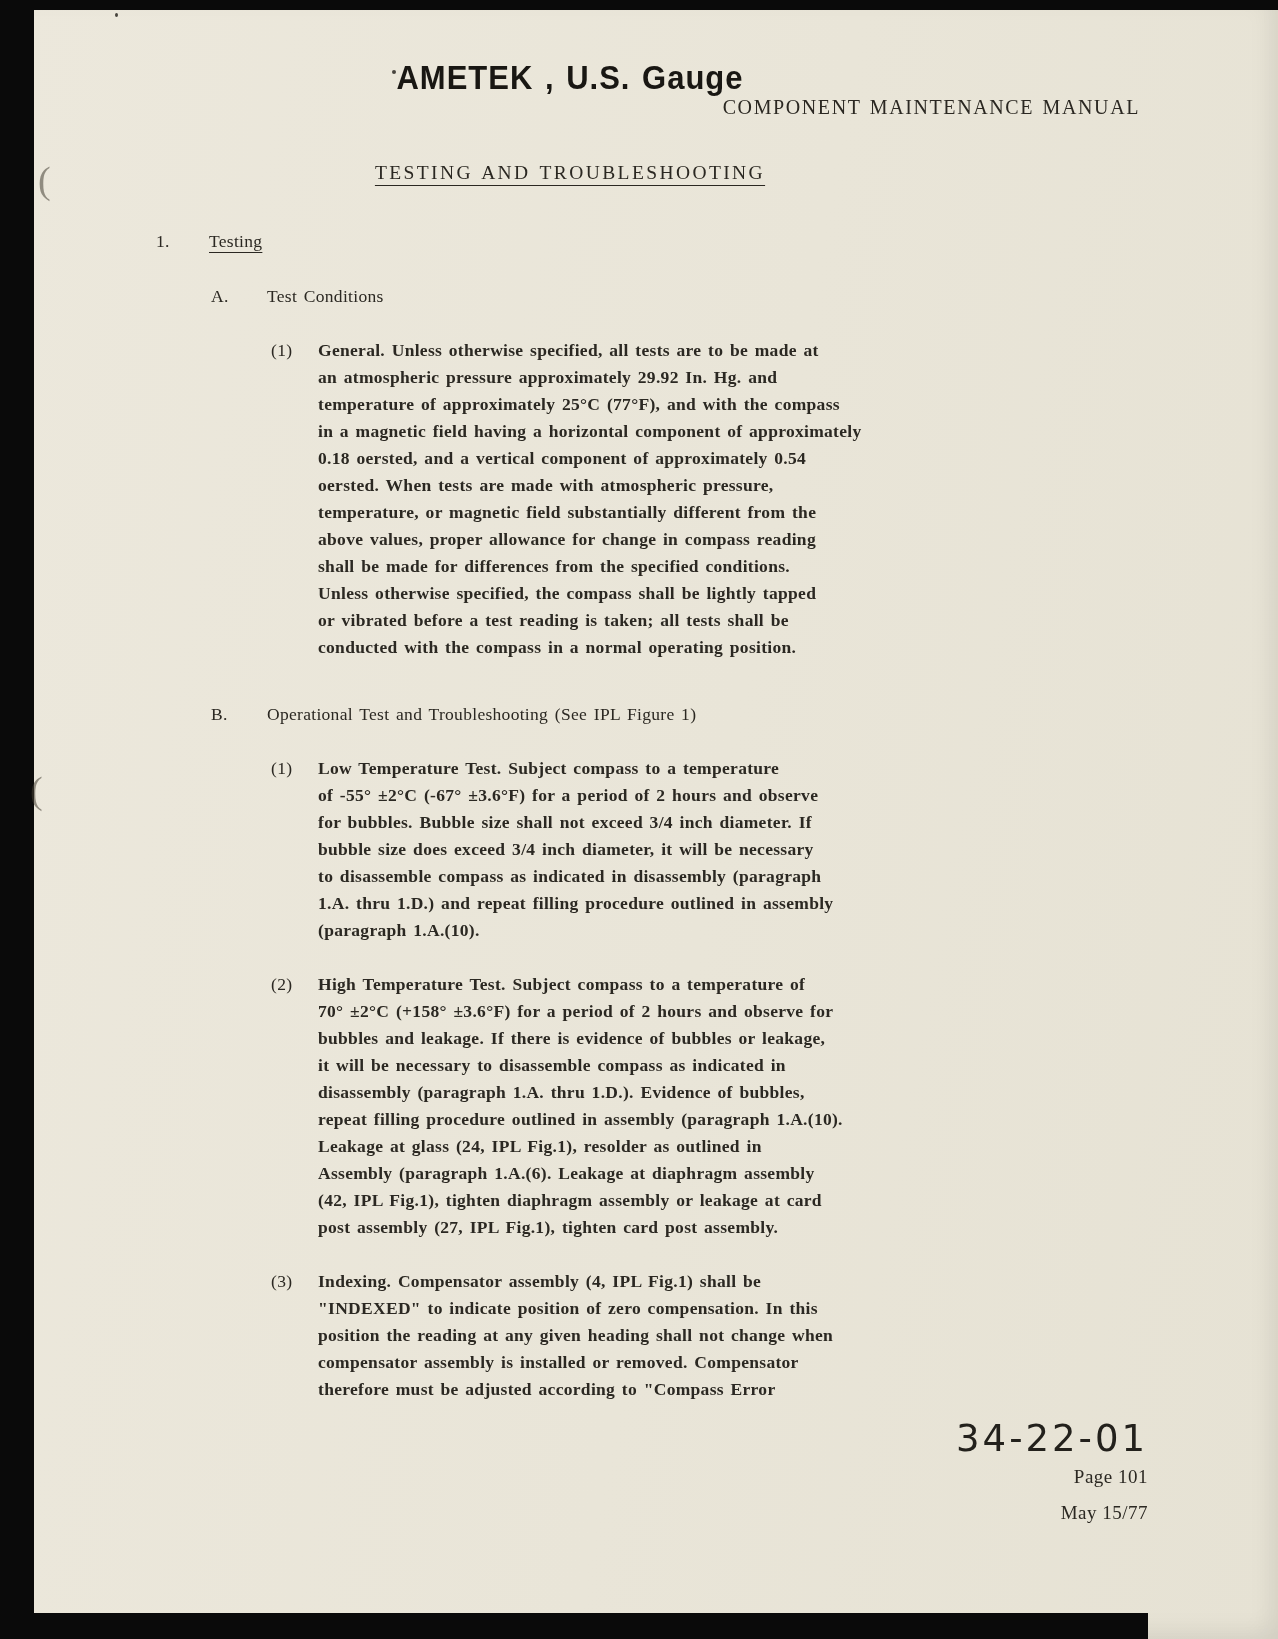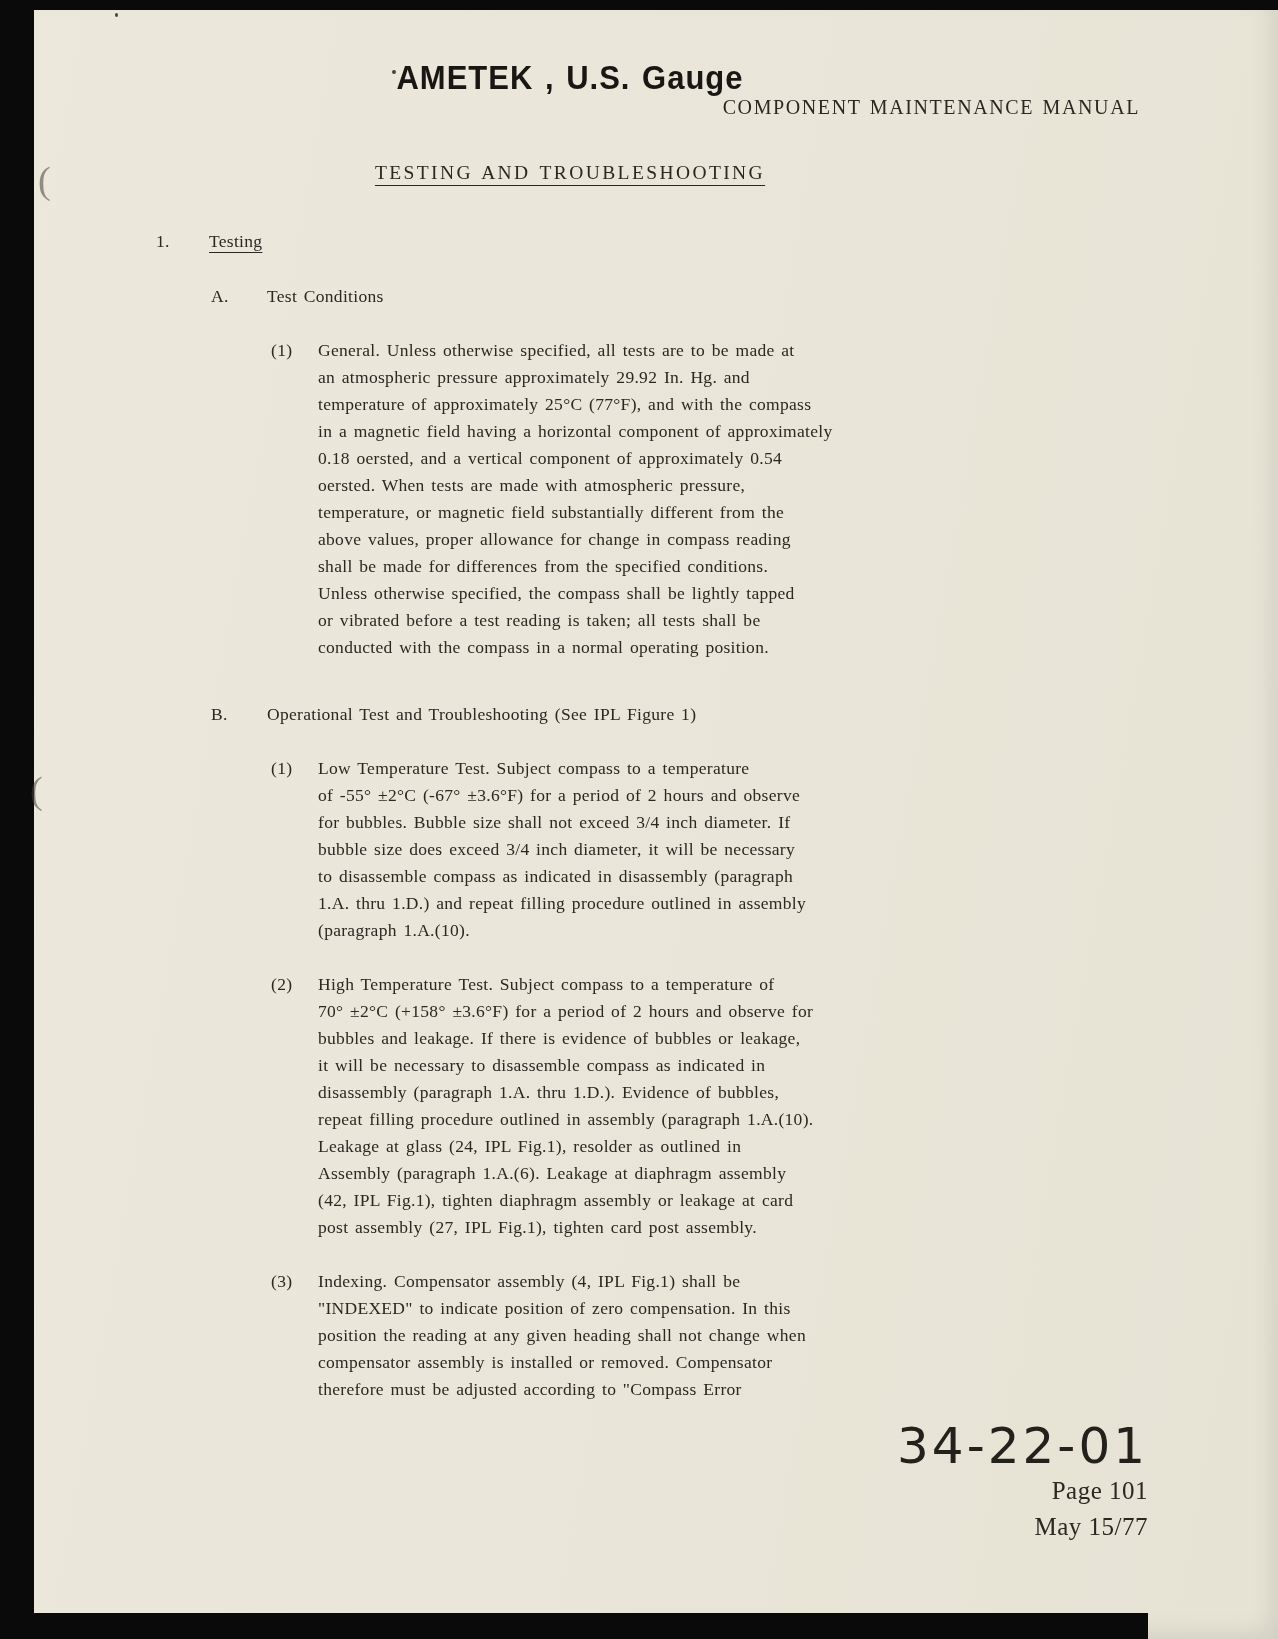--- a/index.html
+++ b/index.html
@@ -85,38 +85,39 @@
 
   .item {
     margin-left: 271px;
     margin-top: 27px;
     display: flex;
   }
   .item .n { width: 47px; flex: 0 0 47px; }
   .para {
     white-space: pre-line;
     max-width: 800px;
+    font-weight: bold;
   }
 
   .footer {
     position: absolute;
     top: 1420px;
     right: 130px;
     text-align: right;
   }
   .doc-number {
     font-family: "DejaVu Sans", sans-serif;
     font-weight: 400;
-    font-size: 50px;
+    font-size: 37px;
     letter-spacing: 3px;
     color: #23211c;
     line-height: 1.05;
   }
   .footer .small {
-    font-size: 25px;
+    font-size: 19px;
     letter-spacing: 0.5px;
     margin-top: 6px;
     line-height: 24px;
   }
 
   
   .fold {
     position: absolute;
     font-size: 38px;
     color: rgba(70, 64, 52, 0.55);

